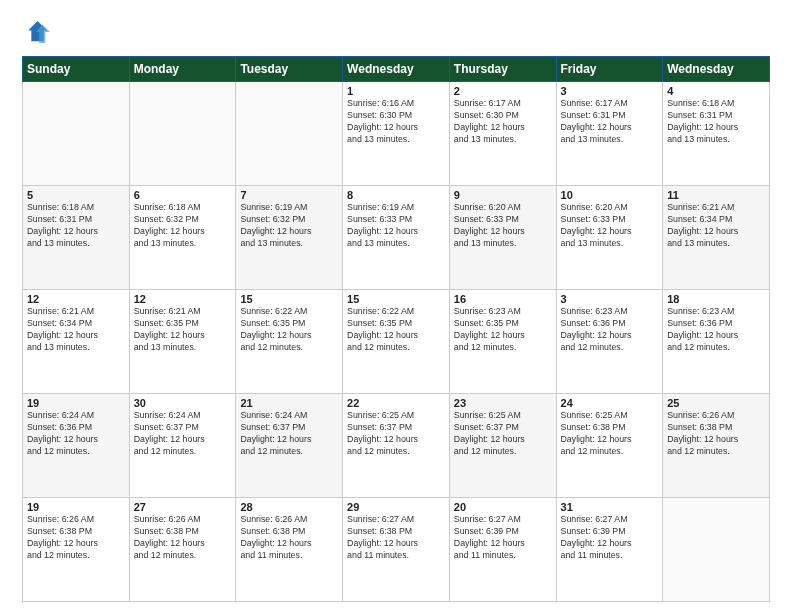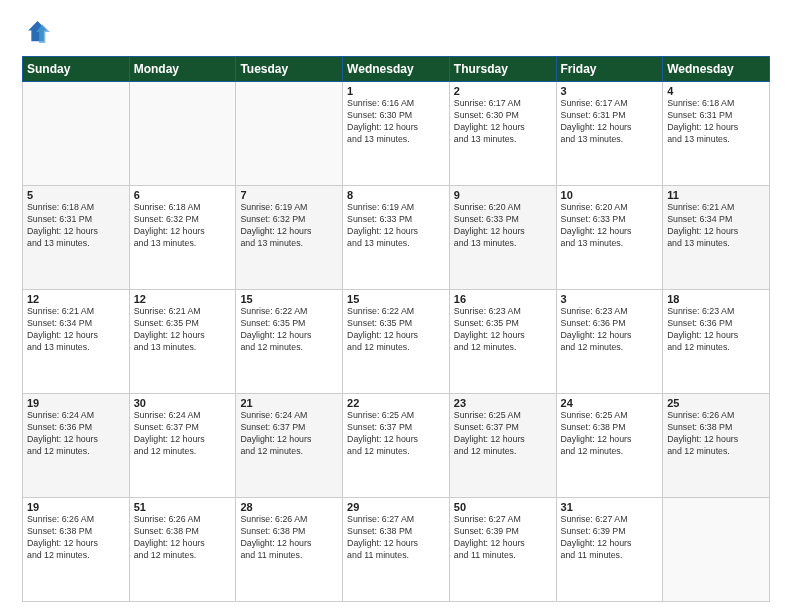--- a/index.html
+++ b/index.html
@@ -324,42 +324,42 @@
         </tr>
         <tr>
           <td>
             <span class="day-number">19</span>
             <div class="day-info" style="white-space: pre-line;">Sunrise: 6:26 AM
 Sunset: 6:38 PM
 Daylight: 12 hours
 and 12 minutes.</div>
           </td>
           <td>
-            <span class="day-number">51</span>
+            <span class="day-number">27</span>
             <div class="day-info" style="white-space: pre-line;">Sunrise: 6:26 AM
 Sunset: 6:38 PM
 Daylight: 12 hours
 and 12 minutes.</div>
           </td>
           <td>
             <span class="day-number">28</span>
             <div class="day-info" style="white-space: pre-line;">Sunrise: 6:26 AM
 Sunset: 6:38 PM
 Daylight: 12 hours
 and 11 minutes.</div>
           </td>
           <td>
             <span class="day-number">29</span>
             <div class="day-info" style="white-space: pre-line;">Sunrise: 6:27 AM
 Sunset: 6:38 PM
 Daylight: 12 hours
 and 11 minutes.</div>
           </td>
           <td>
-            <span class="day-number">50</span>
+            <span class="day-number">20</span>
             <div class="day-info" style="white-space: pre-line;">Sunrise: 6:27 AM
 Sunset: 6:39 PM
 Daylight: 12 hours
 and 11 minutes.</div>
           </td>
           <td>
             <span class="day-number">31</span>
             <div class="day-info" style="white-space: pre-line;">Sunrise: 6:27 AM
 Sunset: 6:39 PM
 Daylight: 12 hours

